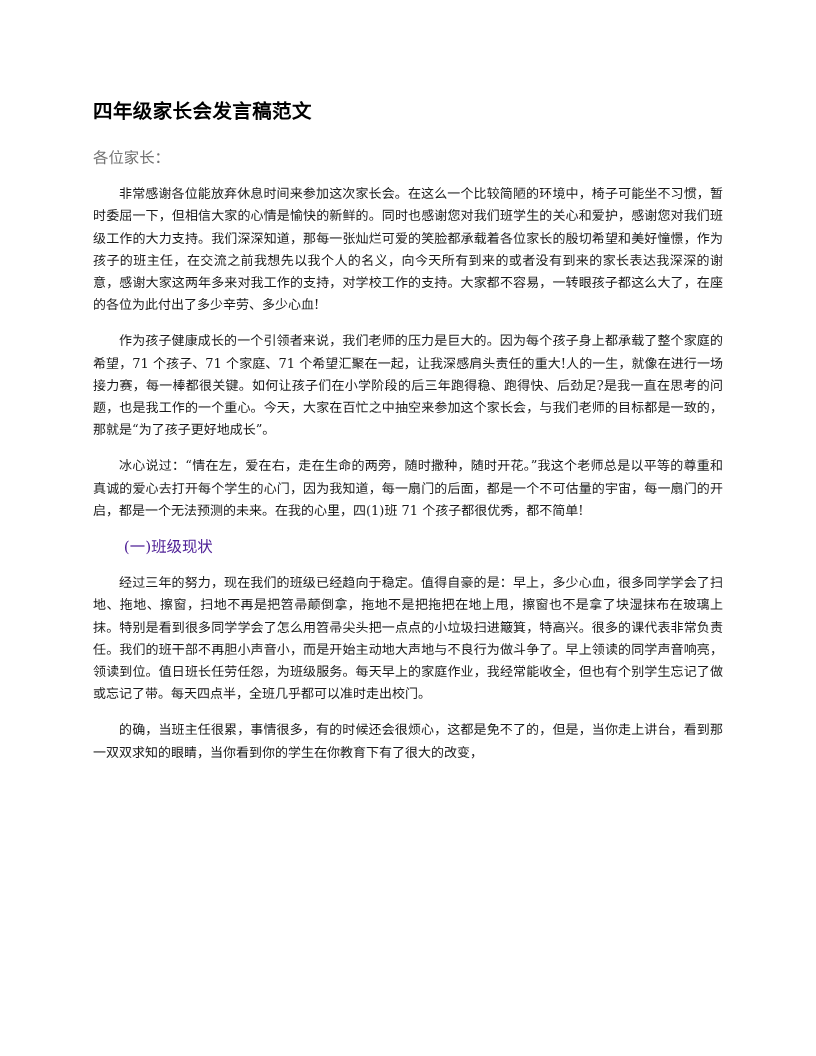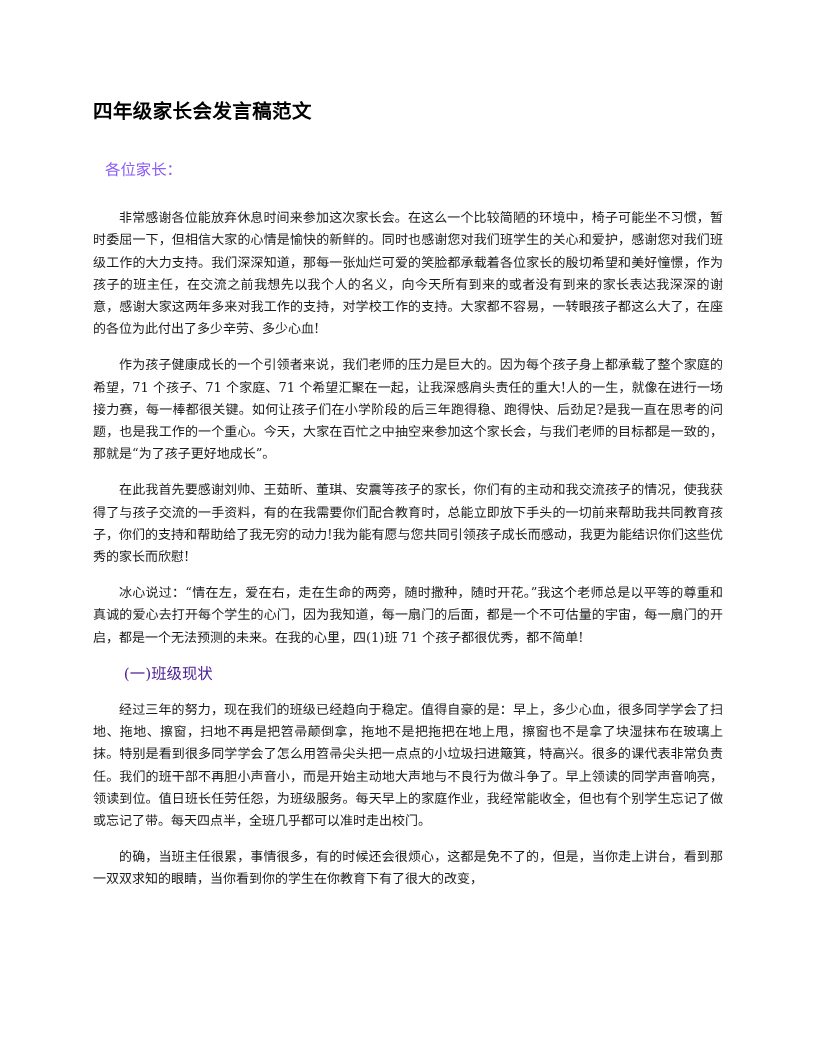--- a/index.html
+++ b/index.html
@@ -31,22 +31,22 @@
     text-align: left;
     color: #000000;
     margin: 0;
     padding-top: 99px;
     letter-spacing: 0.4px;
   }
   .salutation {
     font-family: "DejaVu Serif", "Liberation Serif", serif;
     font-size: 15.4px;
     line-height: 22.2px;
-    color: #8b5cf6;
-    margin: 12px;
+    color: #737373;
+    margin: 0;
     padding-top: 22px;
     text-align: left;
   }
   .para {
     font-family: "DejaVu Serif", "Liberation Serif", serif;
     font-size: 13px;
     line-height: 22.2px;
     color: #1a1a1a;
     margin: 0;
     padding-top: 14px;
@@ -76,21 +76,20 @@
   <div class="content">
 
     <h1 class="doc-title">四年级家长会发言稿范文</h1>
 
     <p class="salutation">各位家长：</p>
 
     <p class="para">非常感谢各位能放弃休息时间来参加这次家长会。在这么一个比较简陋的环境中，椅子可能坐不习惯，暂时委屈一下，但相信大家的心情是愉快的新鲜的。同时也感谢您对我们班学生的关心和爱护，感谢您对我们班级工作的大力支持。我们深深知道，那每一张灿烂可爱的笑脸都承载着各位家长的殷切希望和美好憧憬，作为孩子的班主任，在交流之前我想先以我个人的名义，向今天所有到来的或者没有到来的家长表达我深深的谢意，感谢大家这两年多来对我工作的支持，对学校工作的支持。大家都不容易，一转眼孩子都这么大了，在座的各位为此付出了多少辛劳、多少心血!</p>
 
     <p class="para">作为孩子健康成长的一个引领者来说，我们老师的压力是巨大的。因为每个孩子身上都承载了整个家庭的希望，71 个孩子、71 个家庭、71 个希望汇聚在一起，让我深感肩头责任的重大!人的一生，就像在进行一场接力赛，每一棒都很关键。如何让孩子们在小学阶段的后三年跑得稳、跑得快、后劲足?是我一直在思考的问题，也是我工作的一个重心。今天，大家在百忙之中抽空来参加这个家长会，与我们老师的目标都是一致的，那就是“为了孩子更好地成长”。</p>
 
-    <p class="para">在此我首先要感谢刘帅、王茹昕、董琪、安震等孩子的家长，你们有的主动和我交流孩子的情况，使我获得了与孩子交流的一手资料，有的在我需要你们配合教育时，总能立即放下手头的一切前来帮助我共同教育孩子，你们的支持和帮助给了我无穷的动力!我为能有愿与您共同引领孩子成长而感动，我更为能结识你们这些优秀的家长而欣慰!</p>
 
     <p class="para">冰心说过：“情在左，爱在右，走在生命的两旁，随时撒种，随时开花。”我这个老师总是以平等的尊重和真诚的爱心去打开每个学生的心门，因为我知道，每一扇门的后面，都是一个不可估量的宇宙，每一扇门的开启，都是一个无法预测的未来。在我的心里，四(1)班 71 个孩子都很优秀，都不简单!</p>
 
     <p class="section-heading">(一)班级现状</p>
 
     <p class="para">经过三年的努力，现在我们的班级已经趋向于稳定。值得自豪的是：早上，多少心血，很多同学学会了扫地、拖地、擦窗，扫地不再是把笤帚颠倒拿，拖地不是把拖把在地上甩，擦窗也不是拿了块湿抹布在玻璃上抹。特别是看到很多同学学会了怎么用笤帚尖头把一点点的小垃圾扫进簸箕，特高兴。很多的课代表非常负责任。我们的班干部不再胆小声音小，而是开始主动地大声地与不良行为做斗争了。早上领读的同学声音响亮，领读到位。值日班长任劳任怨，为班级服务。每天早上的家庭作业，我经常能收全，但也有个别学生忘记了做或忘记了带。每天四点半，全班几乎都可以准时走出校门。</p>
 
     <p class="para">的确，当班主任很累，事情很多，有的时候还会很烦心，这都是免不了的，但是，当你走上讲台，看到那一双双求知的眼睛，当你看到你的学生在你教育下有了很大的改变，</p>
 
   </div>

